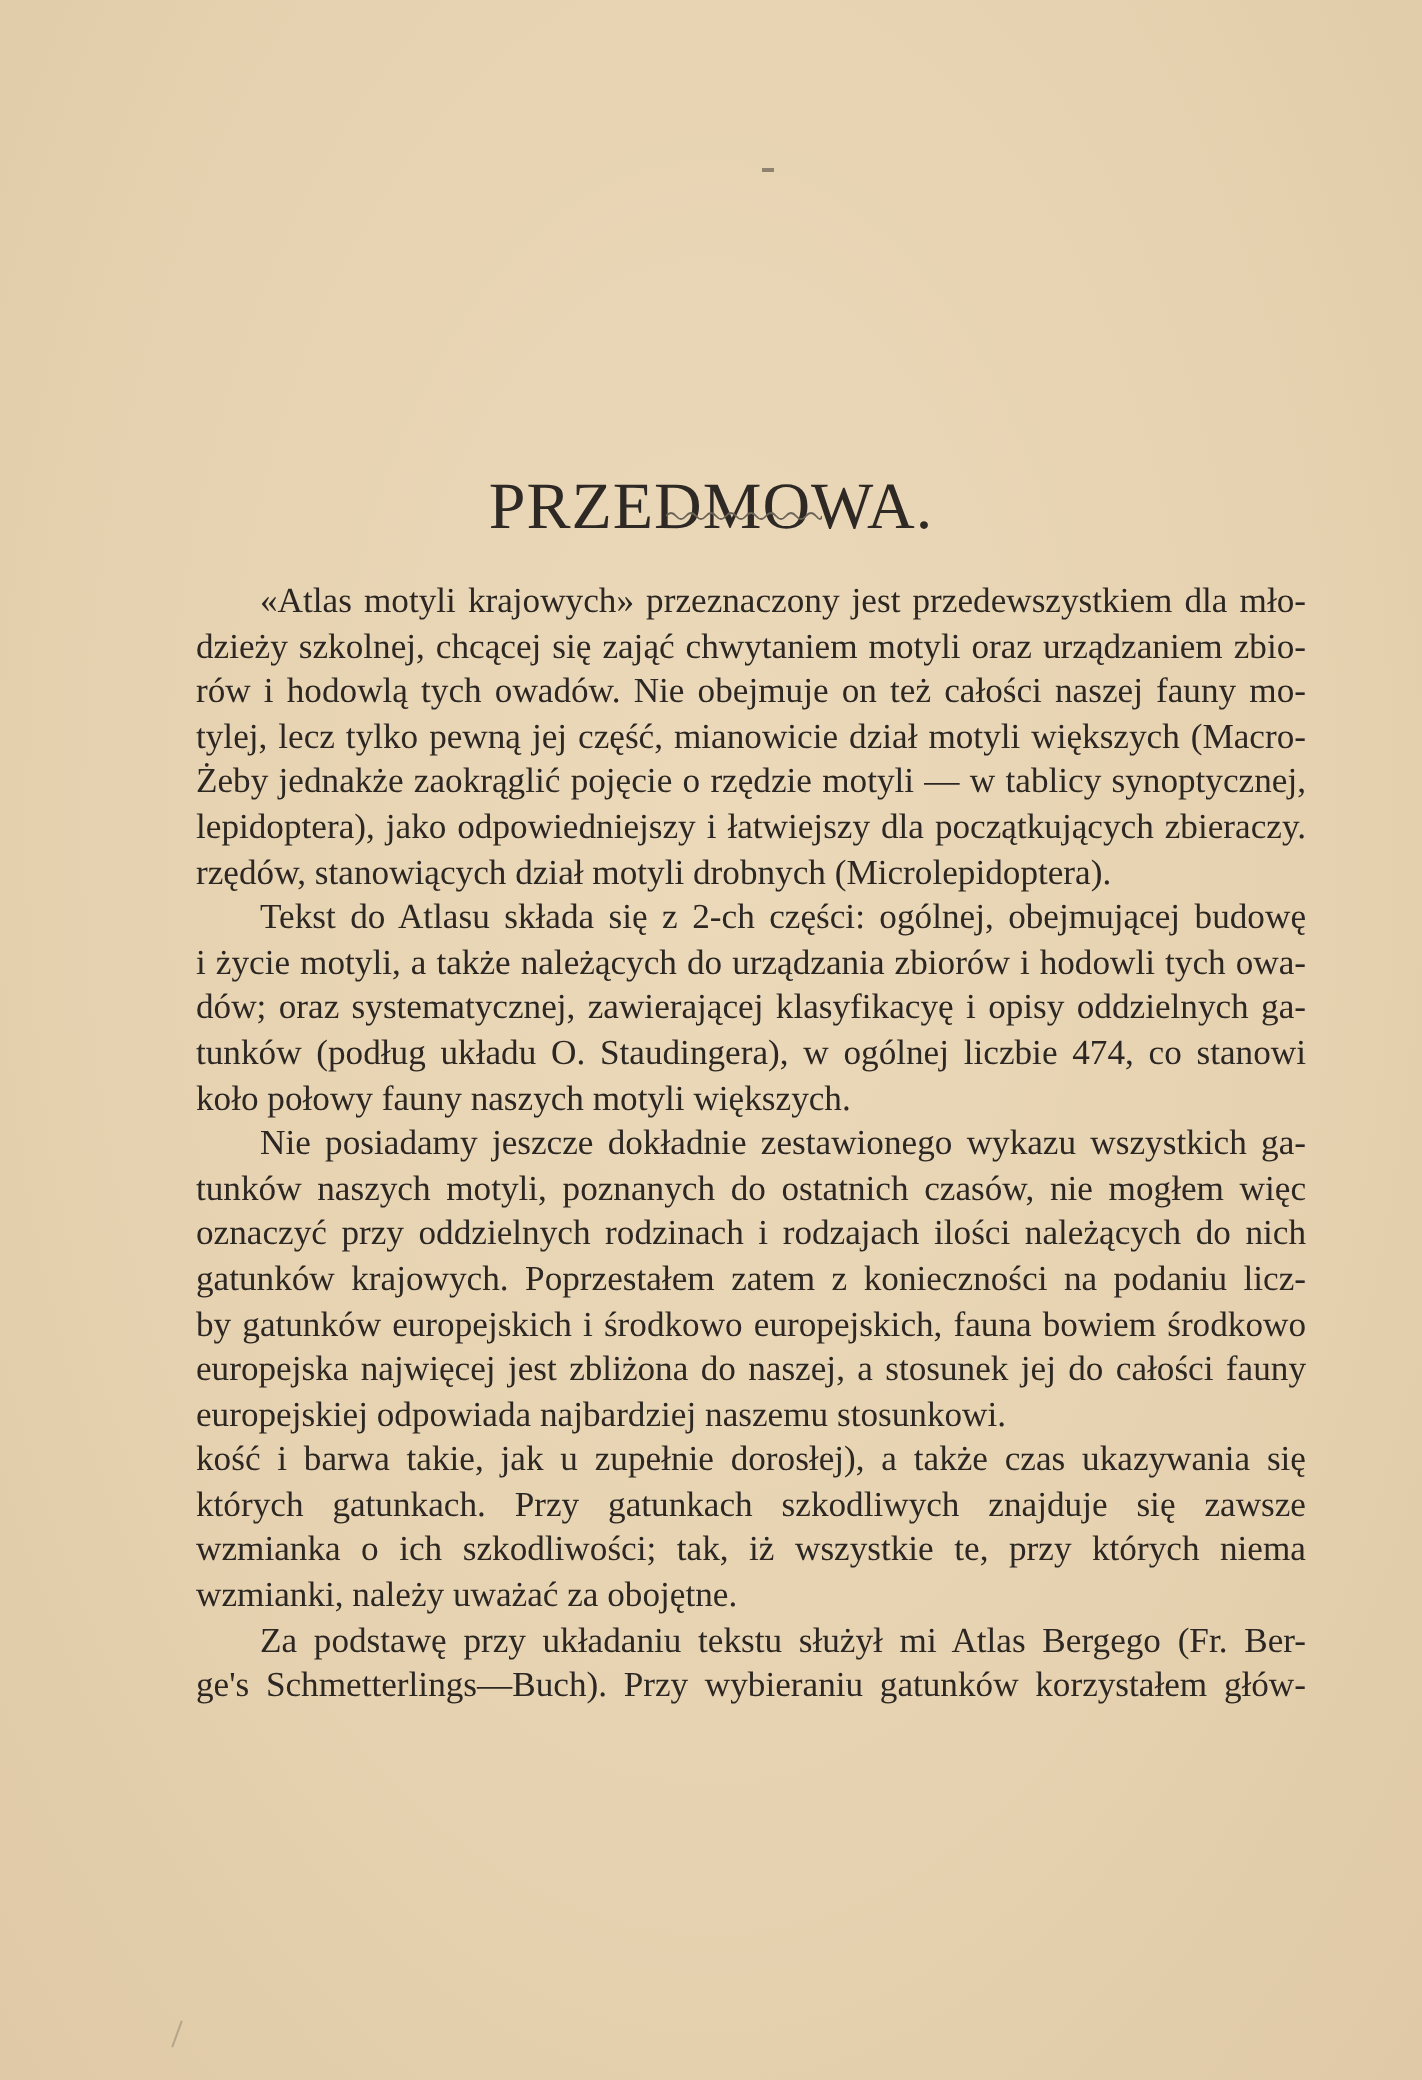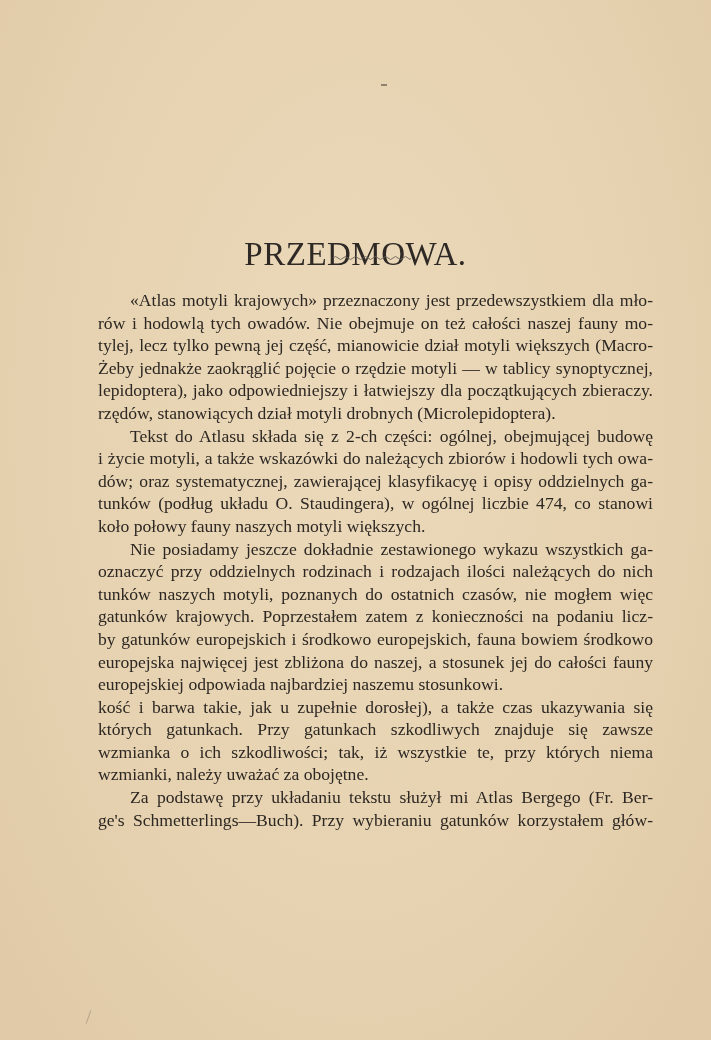--- a/index.html
+++ b/index.html
@@ -92,39 +92,40 @@
   <h1 class="title">PRZEDMOWA.</h1>
 
   <svg class="ornament" viewBox="0 0 78 8" xmlns="http://www.w3.org/2000/svg">
     <path d="M0 4 q2.5 -3 5 0 t5 0 t5 0 t5 0 t5 0 t5 0 t5 0 t5 0 t5 0 t5 0 t5 0 t5 0 t5 0 t5 0 t5 0 t3 0" fill="none" stroke="#6b6258" stroke-width="0.9"></path>
   </svg>
 
   <div class="body-text">
 
     <div>
       <span class="line indent">«Atlas motyli krajowych» przeznaczony jest przedewszystkiem dla mło-</span>
+      <span class="line">dzieży szkolnej, chcącej się zająć chwytaniem motyli oraz urządzaniem zbio-</span>
       <span class="line">rów i hodowlą tych owadów. Nie obejmuje on też całości naszej fauny mo-</span>
       <span class="line">tylej, lecz tylko pewną jej część, mianowicie dział motyli większych (Macro-</span>
       <span class="line">Żeby jednakże zaokrąglić pojęcie o rzędzie motyli — w tablicy synoptycznej,</span>
       <span class="line">lepidoptera), jako odpowiedniejszy i łatwiejszy dla początkujących zbieraczy.</span>
       <span class="line last">rzędów, stanowiących dział motyli drobnych (Microlepidoptera).</span>
     </div>
 
     <div>
       <span class="line indent">Tekst do Atlasu składa się z 2-ch części: ogólnej, obejmującej budowę</span>
-      <span class="line">i życie motyli, a także wskazówki do należących zbiorów i hodowli tych owa-</span>
+      <span class="line">i życie motyli, a także należących do urządzania zbiorów i hodowli tych owa-</span>
       <span class="line">dów; oraz systematycznej, zawierającej klasyfikacyę i opisy oddzielnych ga-</span>
       <span class="line">tunków (podług układu O. Staudingera), w ogólnej liczbie 474, co stanowi</span>
       <span class="line last">koło połowy fauny naszych motyli większych.</span>
     </div>
 
     <div>
       <span class="line indent">Nie posiadamy jeszcze dokładnie zestawionego wykazu wszystkich ga-</span>
+      <span class="line">tunków naszych motyli, poznanych do ostatnich czasów, nie mogłem więc</span>
       <span class="line">oznaczyć przy oddzielnych rodzinach i rodzajach ilości należących do nich</span>
-      <span class="line">tunków naszych motyli, poznanych do ostatnich czasów, nie mogłem więc</span>
       <span class="line">gatunków krajowych. Poprzestałem zatem z konieczności na podaniu licz-</span>
       <span class="line">by gatunków europejskich i środkowo europejskich, fauna bowiem środkowo</span>
       <span class="line">europejska najwięcej jest zbliżona do naszej, a stosunek jej do całości fauny</span>
       <span class="line last">europejskiej odpowiada najbardziej naszemu stosunkowi.</span>
     </div>
 
     <div>
       <span class="line">kość i barwa takie, jak u zupełnie dorosłej), a także czas ukazywania się</span>
       <span class="line">których gatunkach. Przy gatunkach szkodliwych znajduje się zawsze</span>
       <span class="line">wzmianka o ich szkodliwości; tak, iż wszystkie te, przy których niema</span>

